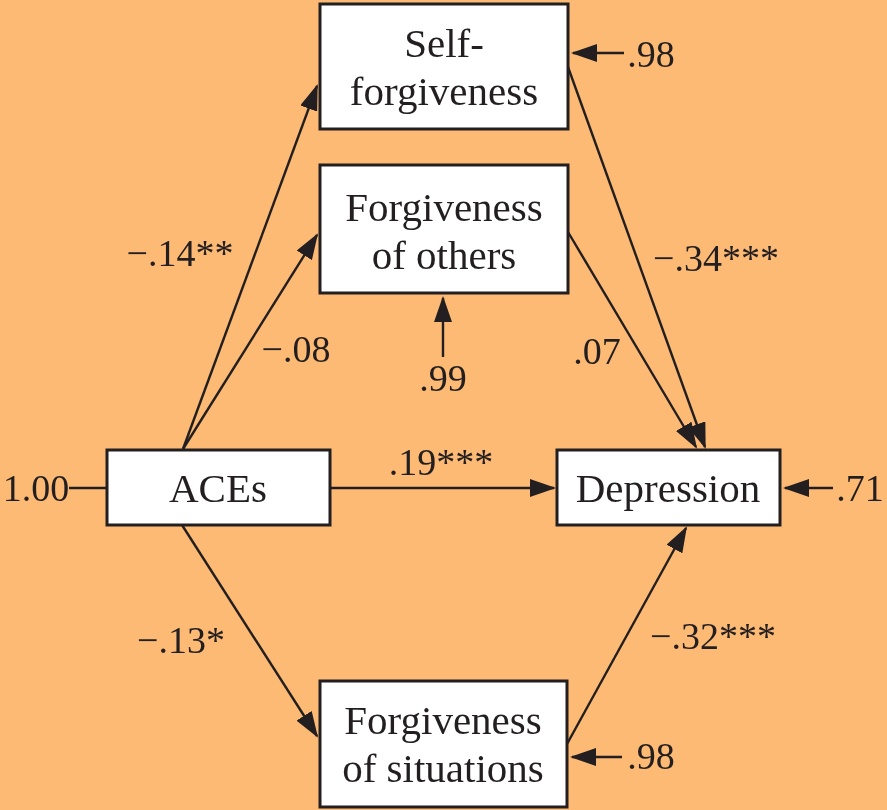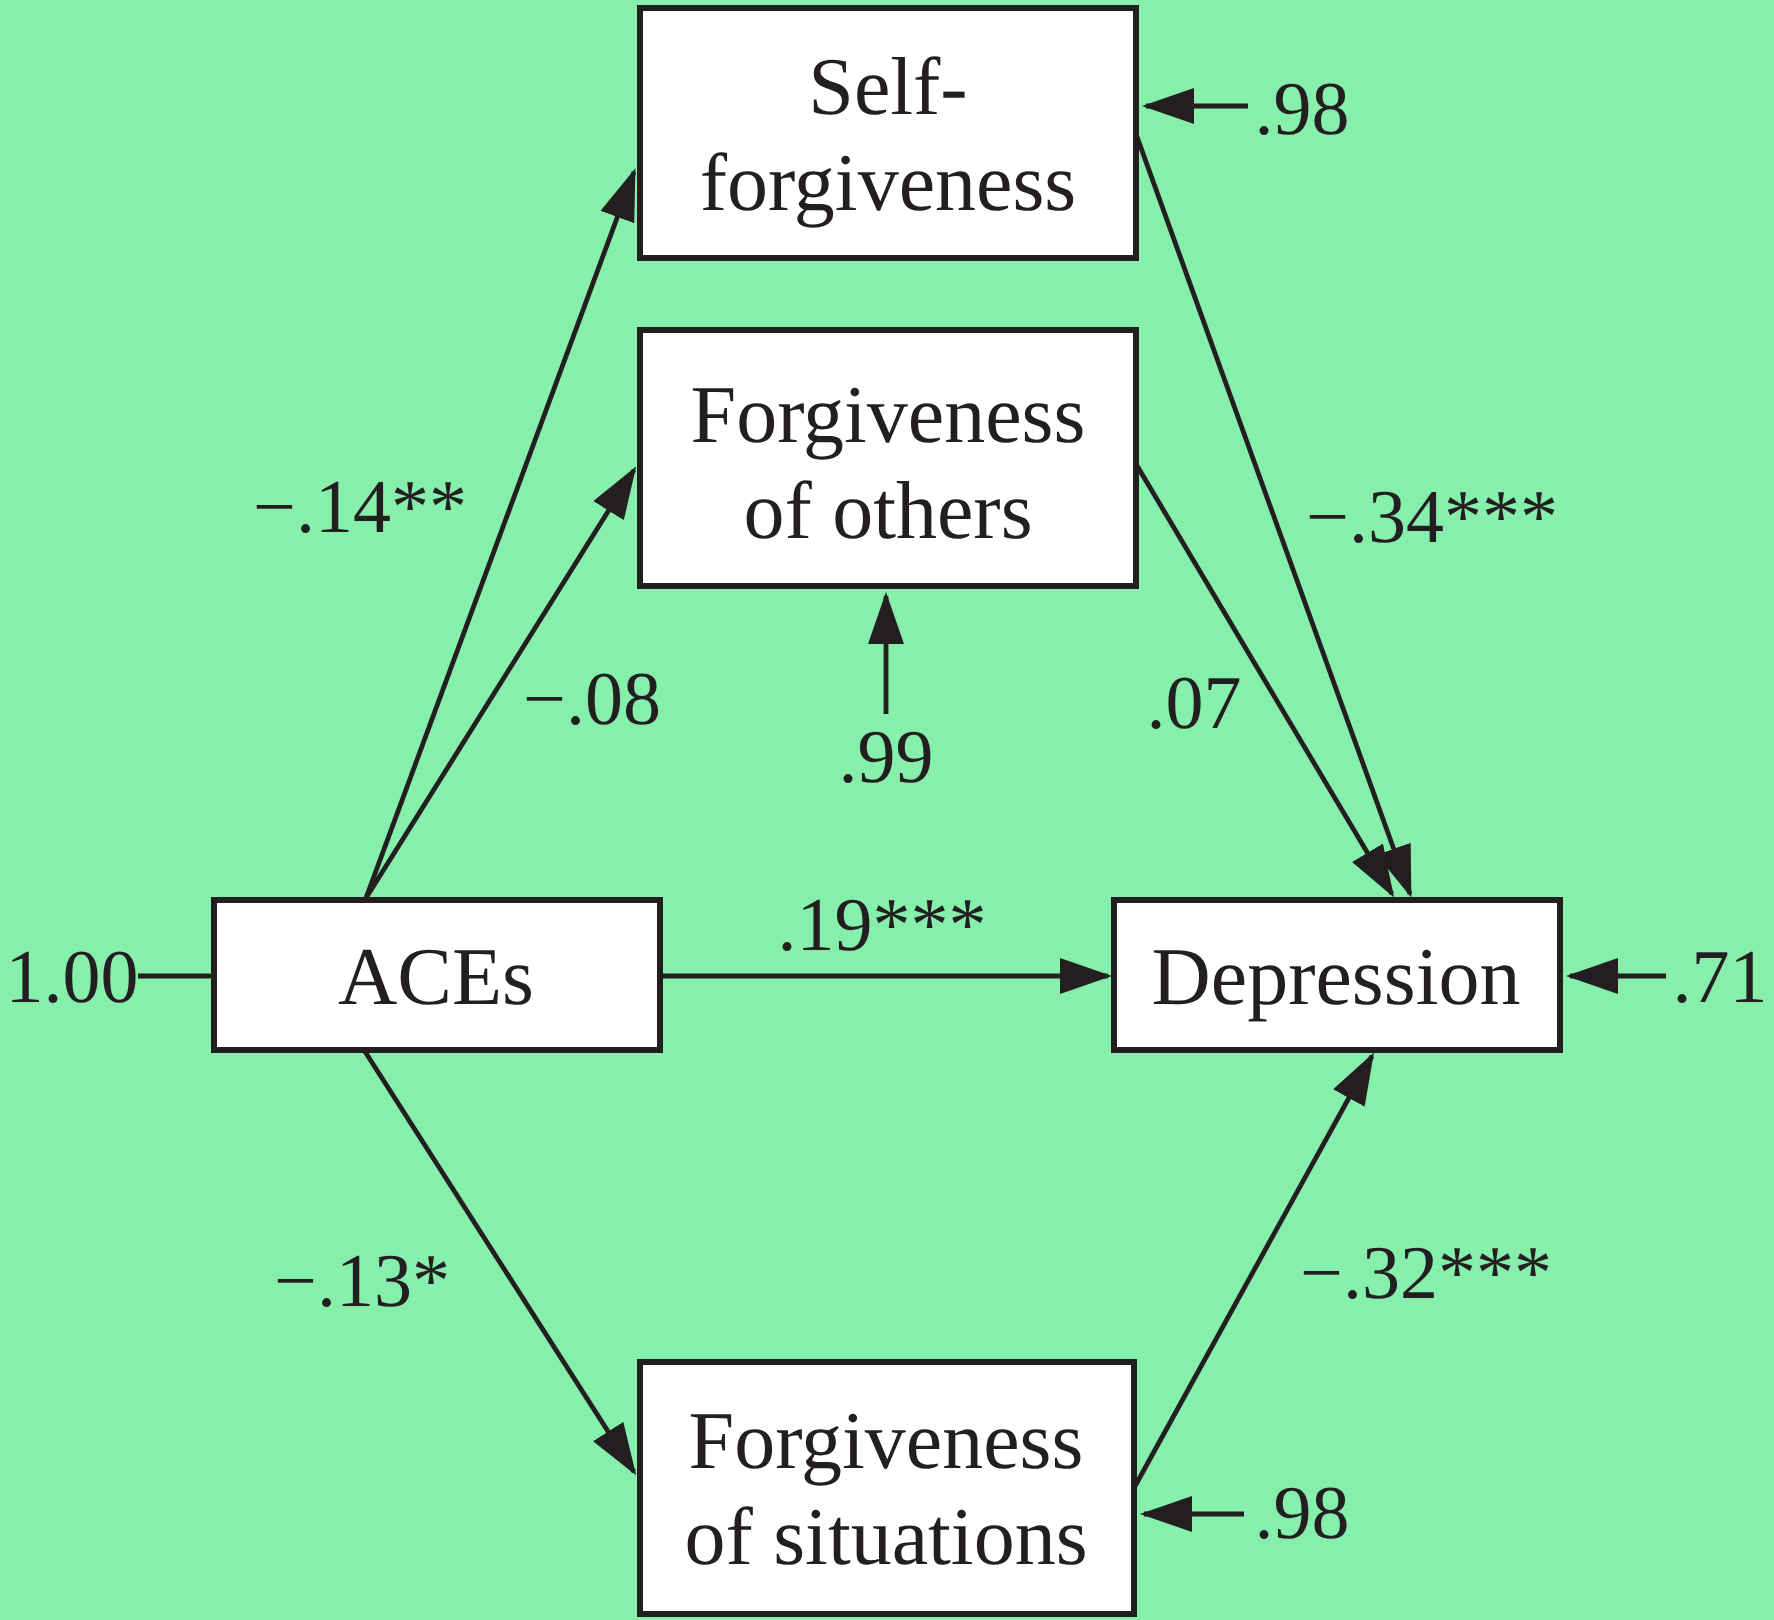--- a/index.html
+++ b/index.html
@@ -4,21 +4,21 @@
 <style>
   html, body {
     margin: 0;
     padding: 0;
     background: #ffffff;
   }
   .stage {
     position: relative;
     width: 887px;
     height: 810px;
-    background: #86efac;
+    background: #fdba74;
     overflow: hidden;
   }
   svg { display: block; }
   .node-rect {
     fill: #ffffff;
     stroke: #231f20;
     stroke-width: 3;
   }
   .path-line {
     stroke: #231f20;

